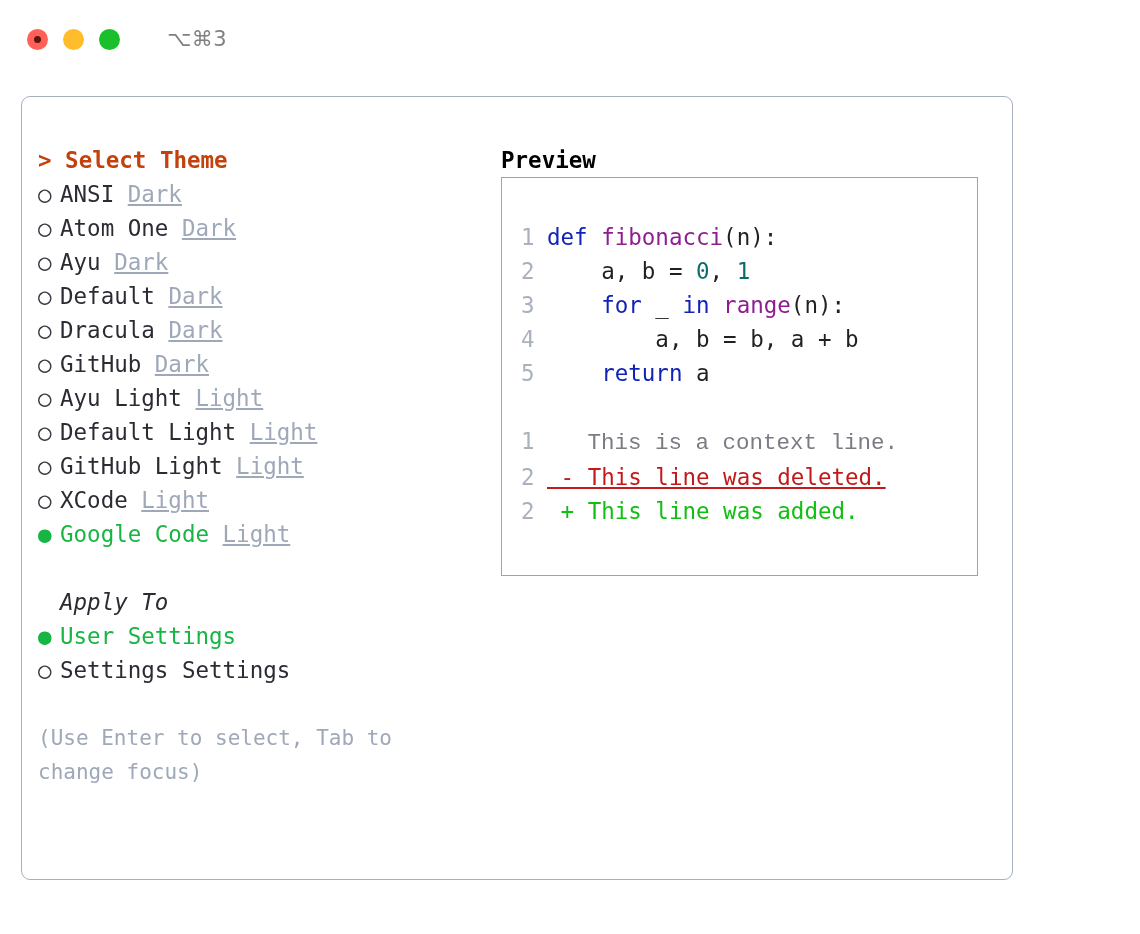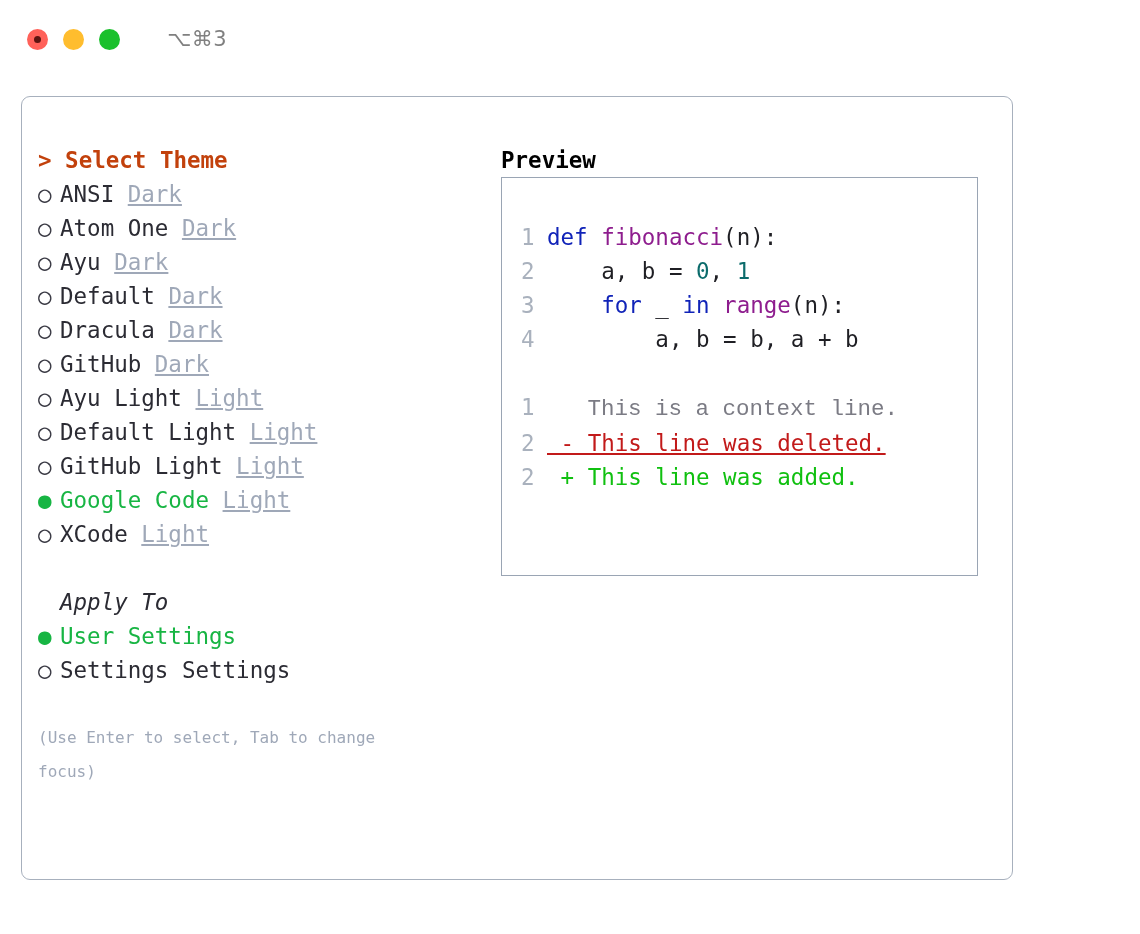--- a/index.html
+++ b/index.html
@@ -121,21 +121,21 @@
     font-size: 22.5px;
     line-height: 34px;
     color: #2b2b33;
     white-space: pre;
     padding-left: 22px;
     font-style: italic;
   }
 
   .hint {
     margin-top: 34px;
-    font-size: 16px;
+    font-size: 21px;
     line-height: 34px;
     color: #9fa8b8;
     width: 400px;
   }
 
   
   .right-col {
     position: absolute;
     left: 479px;
     top: 46px;
@@ -199,22 +199,22 @@
         <div id="theme-list">
             <div class="opt-row"><span class="marker off">○</span><span class="opt-name">ANSI </span><span class="opt-tag">Dark</span></div>
             <div class="opt-row"><span class="marker off">○</span><span class="opt-name">Atom One </span><span class="opt-tag">Dark</span></div>
             <div class="opt-row"><span class="marker off">○</span><span class="opt-name">Ayu </span><span class="opt-tag">Dark</span></div>
             <div class="opt-row"><span class="marker off">○</span><span class="opt-name">Default </span><span class="opt-tag">Dark</span></div>
             <div class="opt-row"><span class="marker off">○</span><span class="opt-name">Dracula </span><span class="opt-tag">Dark</span></div>
             <div class="opt-row"><span class="marker off">○</span><span class="opt-name">GitHub </span><span class="opt-tag">Dark</span></div>
             <div class="opt-row"><span class="marker off">○</span><span class="opt-name">Ayu Light </span><span class="opt-tag">Light</span></div>
             <div class="opt-row"><span class="marker off">○</span><span class="opt-name">Default Light </span><span class="opt-tag">Light</span></div>
             <div class="opt-row"><span class="marker off">○</span><span class="opt-name">GitHub Light </span><span class="opt-tag">Light</span></div>
+            <div class="opt-row"><span class="marker off">○</span><span class="opt-name">XCode </span><span class="opt-tag">Light</span></div>
             <div class="opt-row"><span class="marker on">●</span><span class="opt-name sel">Google Code </span><span class="opt-tag">Light</span></div>
-            <div class="opt-row"><span class="marker off">○</span><span class="opt-name">XCode </span><span class="opt-tag">Light</span></div>
           </div>
 
         <div class="spacer"></div>
 
         <div class="group-head">Apply To</div>
         <div id="apply-list">
             <div class="opt-row"><span class="marker on">●</span><span class="opt-name sel">User Settings</span></div>
             <div class="opt-row"><span class="marker off">○</span><span class="opt-name">Settings Settings</span></div>
           </div>
 
@@ -222,20 +222,21 @@
       </div>
 
       <div class="right-col">
         <div class="preview-title">Preview</div>
         <div class="preview-box">
           <div id="code-block">
               <div class="code-line"><span class="ln">1</span><span class="kw">def </span><span class="fn">fibonacci</span><span class="plain">(n):</span></div>
               <div class="code-line"><span class="ln">2</span><span class="plain">    a, b = </span><span class="num">0</span><span class="plain">, </span><span class="num">1</span></div>
               <div class="code-line"><span class="ln">3</span><span class="plain">    </span><span class="kw">for</span><span class="plain"> _ </span><span class="kw">in</span><span class="plain"> </span><span class="fn">range</span><span class="plain">(n):</span></div>
               <div class="code-line"><span class="ln">4</span><span class="plain">        a, b = b, a + b</span></div>
+              <div class="code-line"><span class="ln">5</span><span class="plain">    </span><span class="kw">return</span><span class="plain"> a</span></div>
             </div>
           <div class="diff-gap"></div>
           <div id="diff-block">
               <div class="code-line"><span class="ln">1</span><span class="d-ctx">   This is a context line.</span></div>
               <div class="code-line"><span class="ln">2</span><span class="d-del"> - This line was deleted.</span></div>
               <div class="code-line"><span class="ln">2</span><span class="d-add"> + This line was added.</span></div>
             </div>
         </div>
       </div>
 

